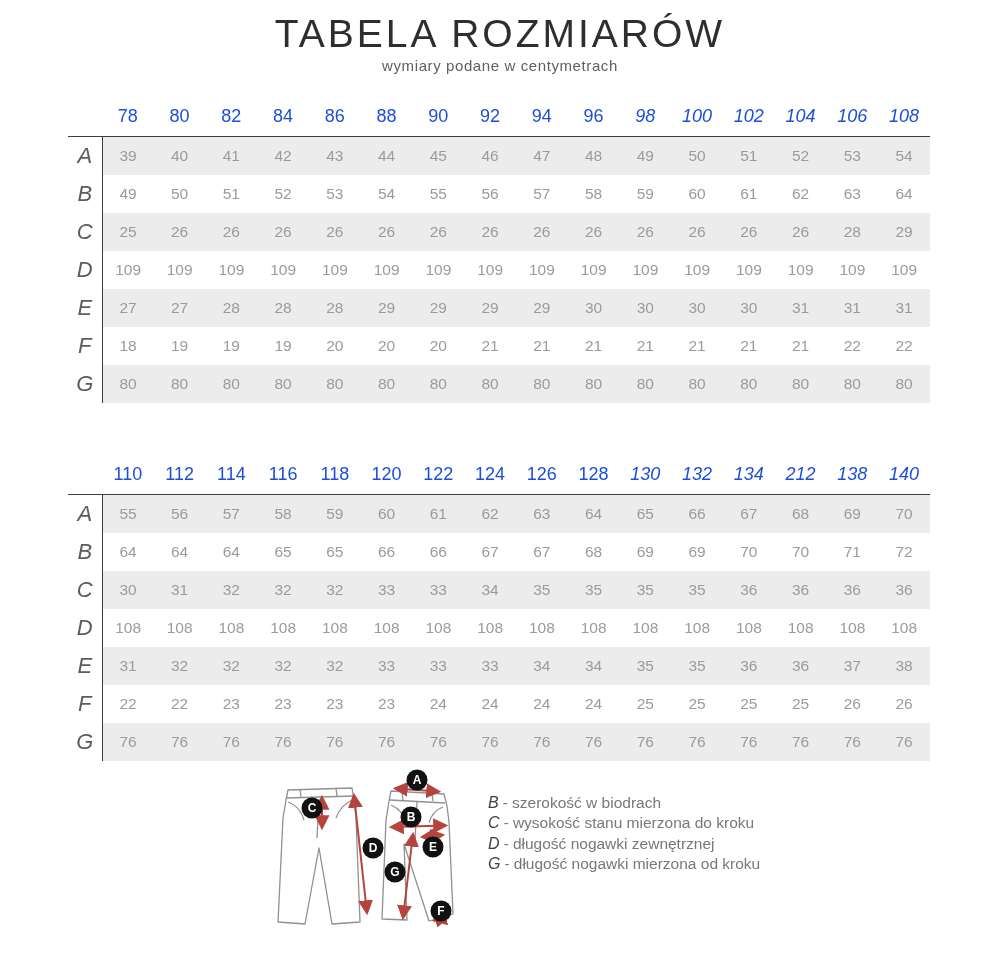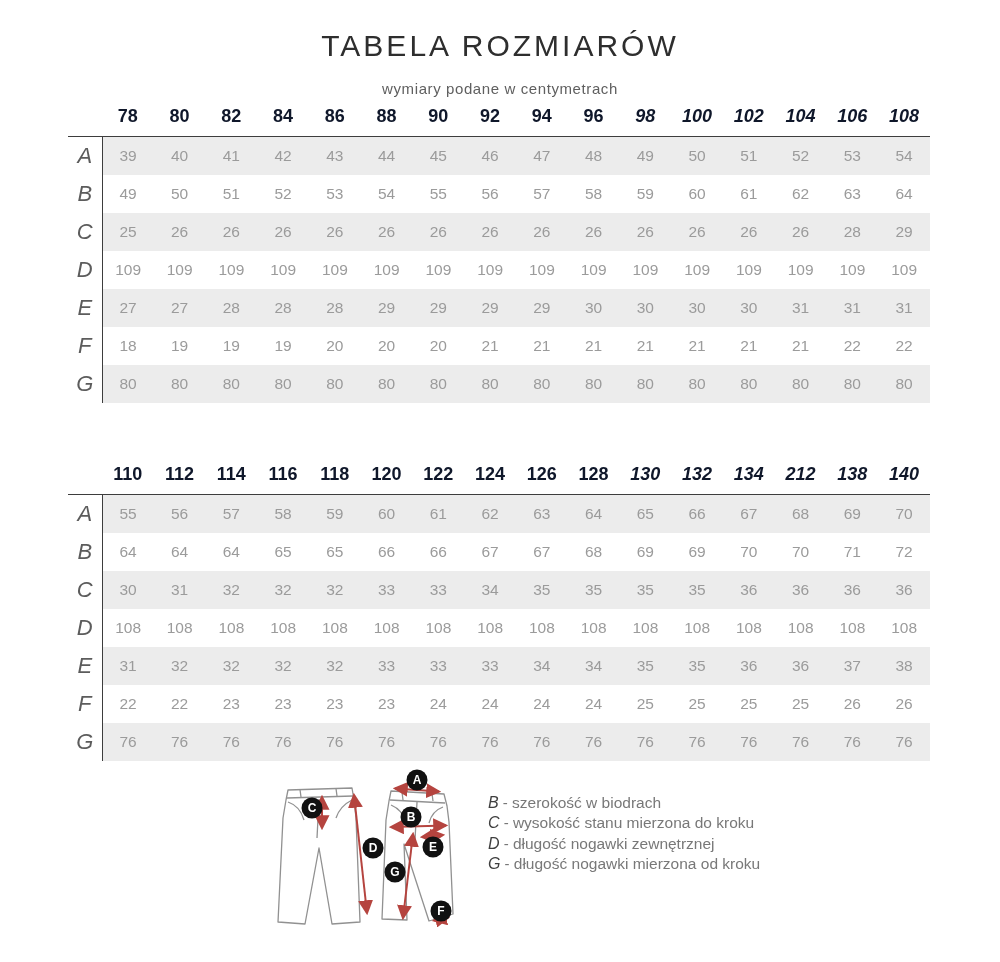--- a/index.html
+++ b/index.html
@@ -3,39 +3,39 @@
 <meta charset="utf-8">
 <style>
   html,body { margin:0; padding:0; background:#ffffff; }
   .page {
     position:relative; width:1000px; height:962px; background:#ffffff;
     font-family:"Liberation Sans", sans-serif; overflow:hidden;
   }
   
   .hdr { position:absolute; top:12px; left:0; width:1000px; text-align:center; }
   .title {
-    margin:16px; font-size:30px; font-weight:200; letter-spacing:3px;
+    margin:4px; font-size:39px; font-weight:200; letter-spacing:3px;
     color:#2e2e2e; line-height:36px;
   }
-  .subtitle { margin-top:12px; font-size:15px; letter-spacing:0.6px; color:#5f5f5f; }
+  .subtitle { margin-top:5px; font-size:15px; letter-spacing:0.6px; color:#5f5f5f; }
 
   
   table.size-table {
     position:absolute; left:68px; width:862px;
     border-collapse:collapse; table-layout:fixed;
   }
   #table1 { top:96px; }
   #table2 { top:454px; }
   .size-table th, .size-table td { padding:0; margin:0; }
   .size-table thead th {
     height:40px; border-bottom:1px solid #3d3d3d; vertical-align:middle;
   }
   .size-table thead th.corner { width:34px; }
   .size-table thead th.size {
-    font-weight:bold; font-size:18px; color:#0f172a; text-align:center;
+    font-weight:normal; font-size:18px; color:#1d4ed8; text-align:center;
   }
   .size-table thead th.it { font-style:italic; }
   .size-table tbody tr { height:38px; }
   .size-table tbody th.rl {
     border-right:1px solid #3d3d3d; font-style:italic; font-weight:300;
     font-size:22px; color:#5c5c5c; text-align:center; background:#ffffff;
   }
   .size-table td.v { text-align:center; font-size:15.5px; color:#9b9b9b; }
   .size-table tbody tr:nth-child(odd) td.v { background:#ececec; }
 

